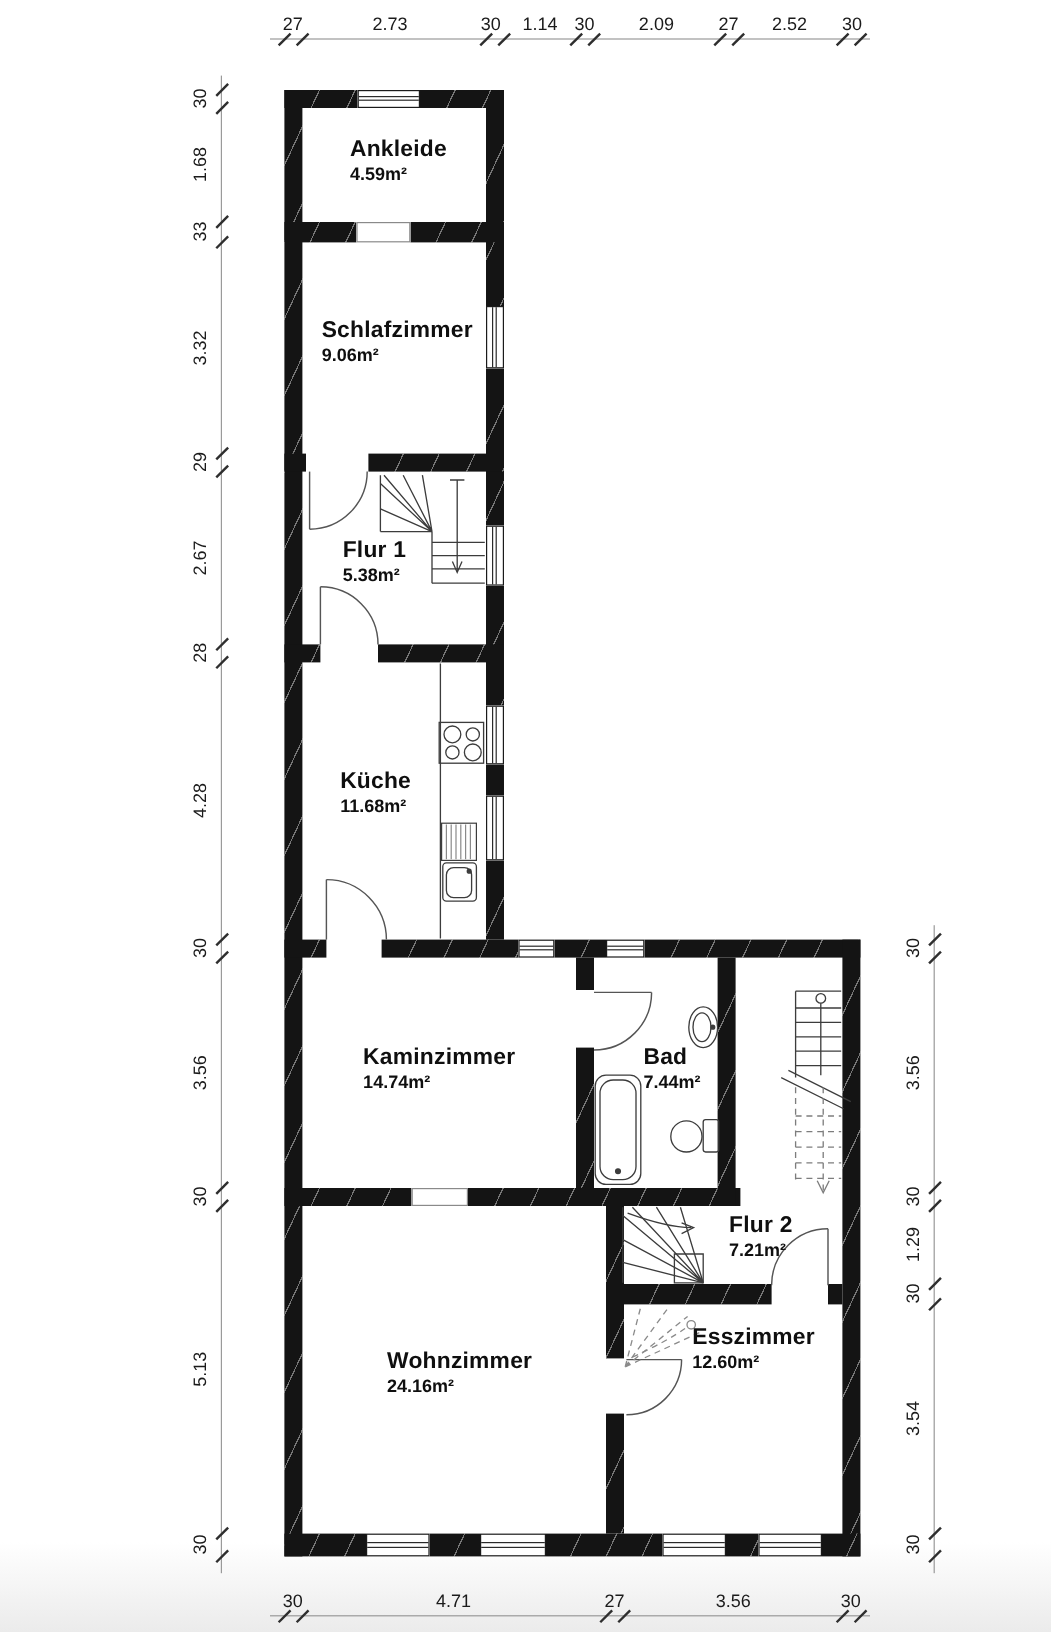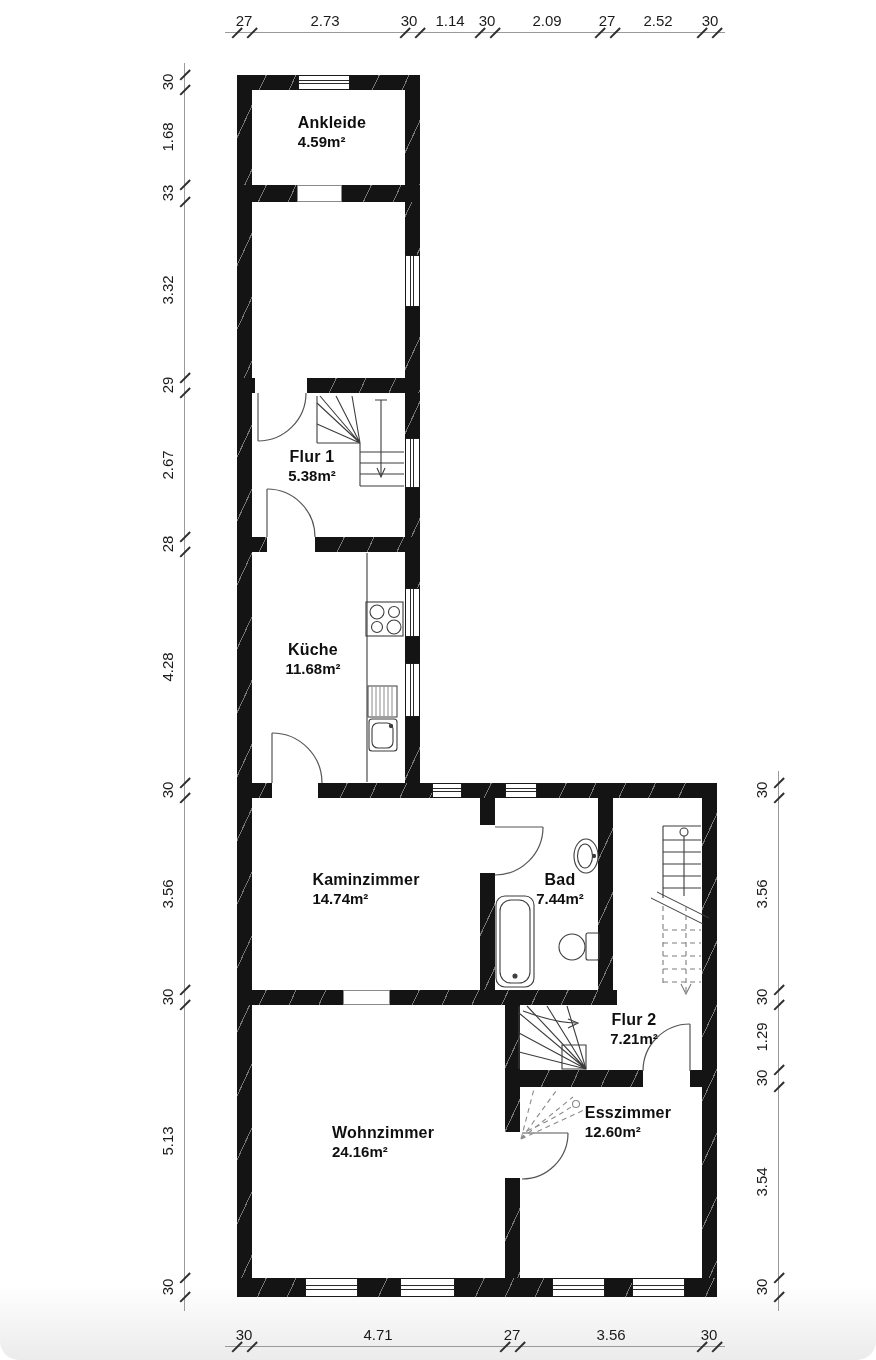--- a/index.html
+++ b/index.html
@@ -1,32 +1,32 @@
 <!DOCTYPE html>
 <html><head>
 <meta charset="utf-8">
 <style>
   html,body{margin:0;padding:0;background:#fff;}
   #plan{position:relative;width:876px;height:1360px;font-family:"Liberation Sans",sans-serif;
-        background:linear-gradient(180deg,#ffffff 0,#ffffff 1285px,#ebebeb 1360px);overflow:hidden;border-radius:19px;}
+        background:linear-gradient(180deg,#ffffff 0,#ffffff 1285px,#ebebeb 1360px);overflow:hidden;}
   .wall{position:absolute;background:#141414;
         background-image:repeating-linear-gradient(115deg,rgba(255,255,255,0) 0 26px,rgba(255,255,255,.42) 26px 27px);}
   .win{position:absolute;background:#fff;border:1px solid #1a1a1a;box-sizing:border-box;}
   .win-h{background-image:linear-gradient(#2a2a2a,#2a2a2a),linear-gradient(#2a2a2a,#2a2a2a);
          background-size:100% 1px;background-position:0 36%,0 62%;background-repeat:no-repeat;}
   .win-v{background-image:linear-gradient(#2a2a2a,#2a2a2a),linear-gradient(#2a2a2a,#2a2a2a);
          background-size:1px 100%;background-position:36% 0,62% 0;background-repeat:no-repeat;}
   .opening{position:absolute;background:#fff;border:1px solid #8a8a8a;box-sizing:border-box;}
   .dimline{position:absolute;background:#9a9a9a;}
   .tick{position:absolute;width:14px;height:1.5px;background:#2e2e2e;transform:rotate(-45deg);}
   .dlab{position:absolute;width:60px;text-align:center;font-size:15px;color:#1b1b1b;white-space:nowrap;}
   .vlab{position:absolute;width:60px;height:18px;line-height:18px;text-align:center;font-size:15px;color:#1b1b1b;
         transform:rotate(-90deg);white-space:nowrap;}
   .room{position:absolute;transform:translateX(-50%);text-align:left;color:#0f0f0f;}
-  .room .nm{display:block;font-size:16px;font-weight:700;letter-spacing:.2px;text-align:center;}
+  .room .nm{display:block;font-size:19px;font-weight:700;letter-spacing:.2px;}
   .room .ar{display:block;font-size:15px;font-weight:700;margin-top:1px;}
   svg{position:absolute;left:0;top:0;pointer-events:none;}
 </style>
 </head>
 <body>
 
 <div id="plan">
 
   <div class="dimline" style="left:225px;top:32px;width:500px;height:1px"></div>
   <div class="dimline" style="left:184px;top:63px;width:1px;height:1248px"></div>
@@ -256,20 +256,24 @@
     <g stroke="#3c3c3c" stroke-width="1.1" fill="none">
       <rect x="586" y="933" width="13" height="27" rx="2"></rect>
       <ellipse cx="572" cy="947" rx="13" ry="13"></ellipse>
     </g>
   </svg>
 
   <div class="room" style="left:332px;top:114px">
     <span class="nm">Ankleide</span>
     <span class="ar">4.59m²</span>
   </div>
+  <div class="room" style="left:331px;top:265px">
+    <span class="nm">Schlafzimmer</span>
+    <span class="ar">9.06m²</span>
+  </div>
   <div class="room" style="left:312px;top:448px">
     <span class="nm">Flur 1</span>
     <span class="ar">5.38m²</span>
   </div>
   <div class="room" style="left:313px;top:641px">
     <span class="nm">Küche</span>
     <span class="ar">11.68m²</span>
   </div>
   <div class="room" style="left:366px;top:871px">
     <span class="nm">Kaminzimmer</span>

